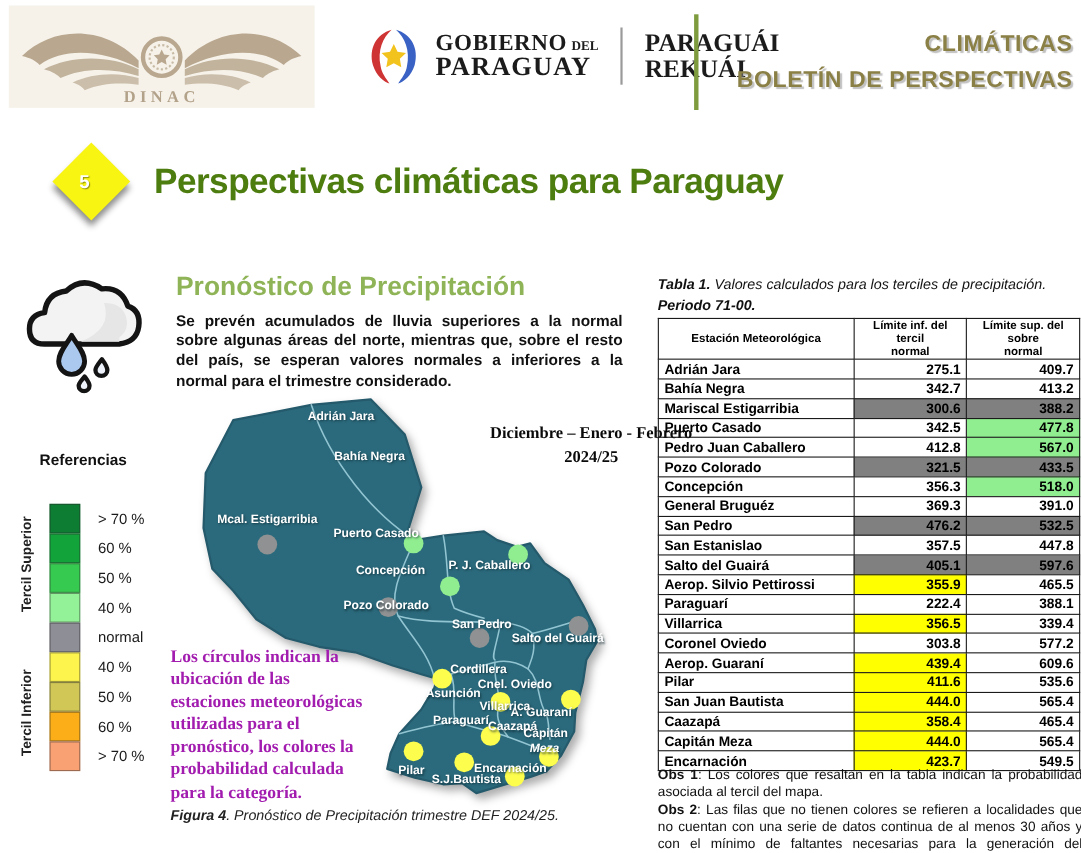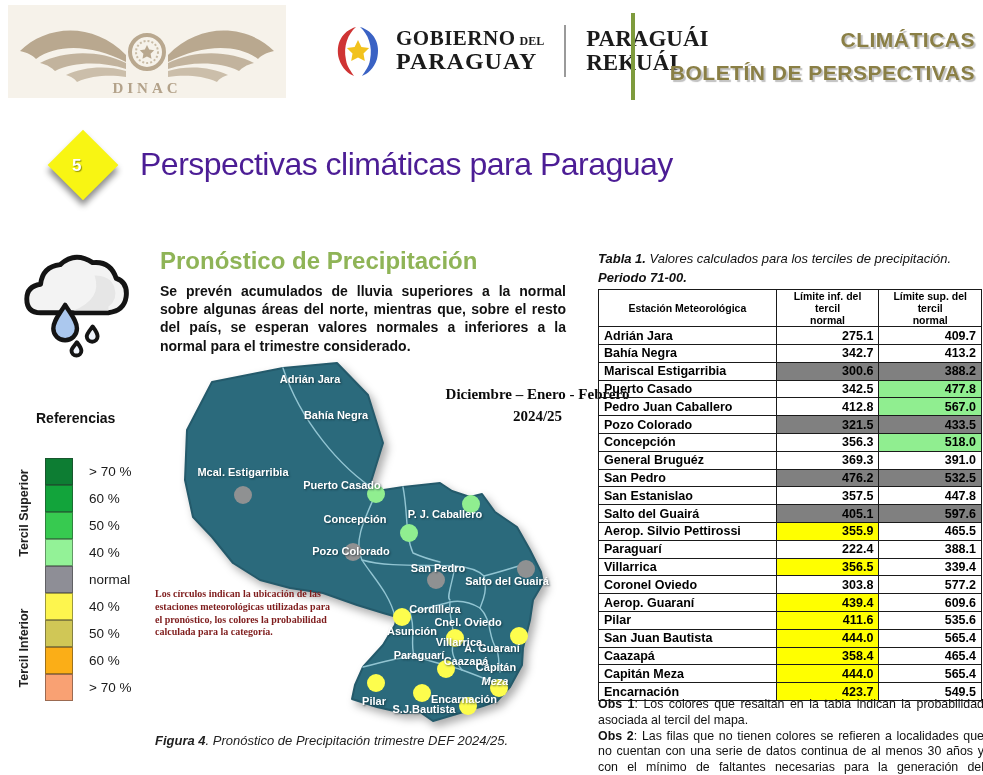--- a/index.html
+++ b/index.html
@@ -19,21 +19,21 @@
   .bulletin-title { position:absolute; left:648px; top:24px; width:327px; text-align:right;
     color:#8a7f45; font-weight:bold; font-size:21px; line-height:1.55; letter-spacing:.5px;
     text-shadow:2px 2px 1px rgba(140,140,140,.55); }
 
   
   .diamond-wrap { position:absolute; left:58px; top:140px; }
   .diamond { width:50px; height:50px; background:#f8f513; transform:rotate(45deg);
     box-shadow:4px 4px 6px rgba(0,0,0,.45), -2px -2px 0 #fff; }
   .diamond-num { position:absolute; left:14px; top:16px; color:#fff; font-weight:bold; font-size:17px;
     text-shadow:1px 1px 1px rgba(120,120,0,.8); }
-  .section-title { position:absolute; left:140px; top:146px; font-size:32px; font-weight:normal; color:#4c1d95; letter-spacing:-.5px; }
+  .section-title { position:absolute; left:140px; top:146px; font-size:32px; font-weight:bold; color:#4d7c0f; letter-spacing:-.5px; }
 
   
   .cloud-icon { position:absolute; left:14px; top:240px; }
   .forecast-heading { position:absolute; left:160px; top:247px; font-size:24px; font-weight:bold; color:#8fb457; }
   .forecast-body { position:absolute; left:160px; top:282px; width:406px; font-size:14px; font-weight:bold;
     color:#111; text-align:justify; line-height:1.3; }
 
   
   .legend-title { position:absolute; left:36px; top:410px; font-size:14px; font-weight:bold; color:#111; }
   .legend-items { position:absolute; left:45px; top:458px; }
@@ -48,21 +48,21 @@
   
   .map-area { position:absolute; left:150px; top:350px; width:440px; height:400px; }
   .map-svg { position:absolute; left:0; top:0; filter:drop-shadow(4px 5px 4px rgba(0,0,0,.32)); }
   .map-stations { position:absolute; left:0; top:0; width:440px; height:400px; }
   .dot { position:absolute; width:18px; height:18px; border-radius:50%; }
   .map-label { position:absolute; transform:translate(-50%,-50%); color:#fff; font-weight:bold; font-size:11px;
     white-space:nowrap; text-shadow:1px 1px 2px rgba(10,35,45,.65); }
   .period-box { position:absolute; left:215px; top:34px; width:345px; text-align:center; color:#0a0a0a;
     font-family:"Liberation Serif", serif; font-weight:bold; font-size:15px; line-height:1.45; }
   .map-note { position:absolute; left:155px; top:588px; width:178px; font-family:"Liberation Serif", serif;
-    font-weight:bold; font-size:10px; color:#7f1d1d; line-height:1.28; }
+    font-weight:bold; font-size:16px; color:#a21caf; line-height:1.28; }
   .fig-caption { position:absolute; left:155px; top:733px; font-size:13px; font-style:italic; color:#222; }
   .fig-caption b { font-style:italic; }
 
   
   .table-title { position:absolute; left:598px; top:251px; font-size:13px; font-style:italic; color:#111; width:384px; }
   .table-title b { font-style:italic; }
   .table-subtitle { position:absolute; left:598px; top:270px; font-size:13px; font-style:italic; font-weight:bold; color:#111; }
   .data-table { position:absolute; left:598px; top:289px; width:384px; border-collapse:collapse;
     font-size:12.5px; color:#000; }
   .data-table th, .data-table td { border:1.6px solid #1a1a1a; padding:0 5px; }
@@ -254,21 +254,21 @@
   <p class="fig-caption"><b>Figura 4</b><span>. Pronóstico de Precipitación trimestre DEF 2024/25.</span></p>
 
   <p class="table-title"><b>Tabla 1.</b><span> Valores calculados para los terciles de precipitación.</span></p>
   <p class="table-subtitle">Periodo 71-00.</p>
 
   <table class="data-table">
     <thead>
       <tr>
         <th class="col-station">Estación Meteorológica</th>
         <th class="col-num"><span>Límite inf. del tercil</span><br><span>normal</span></th>
-        <th class="col-num"><span>Límite sup. del tercil</span><br><span>normal</span></th>
+        <th class="col-num"><span>Límite sup. del sobre</span><br><span>normal</span></th>
       </tr>
     </thead>
     <tbody>
         <tr>
           <td class="col-station">Adrián Jara</td>
           <td class="col-num">275.1</td>
           <td class="col-num">409.7</td>
         </tr>
         <tr>
           <td class="col-station">Bahía Negra</td>

